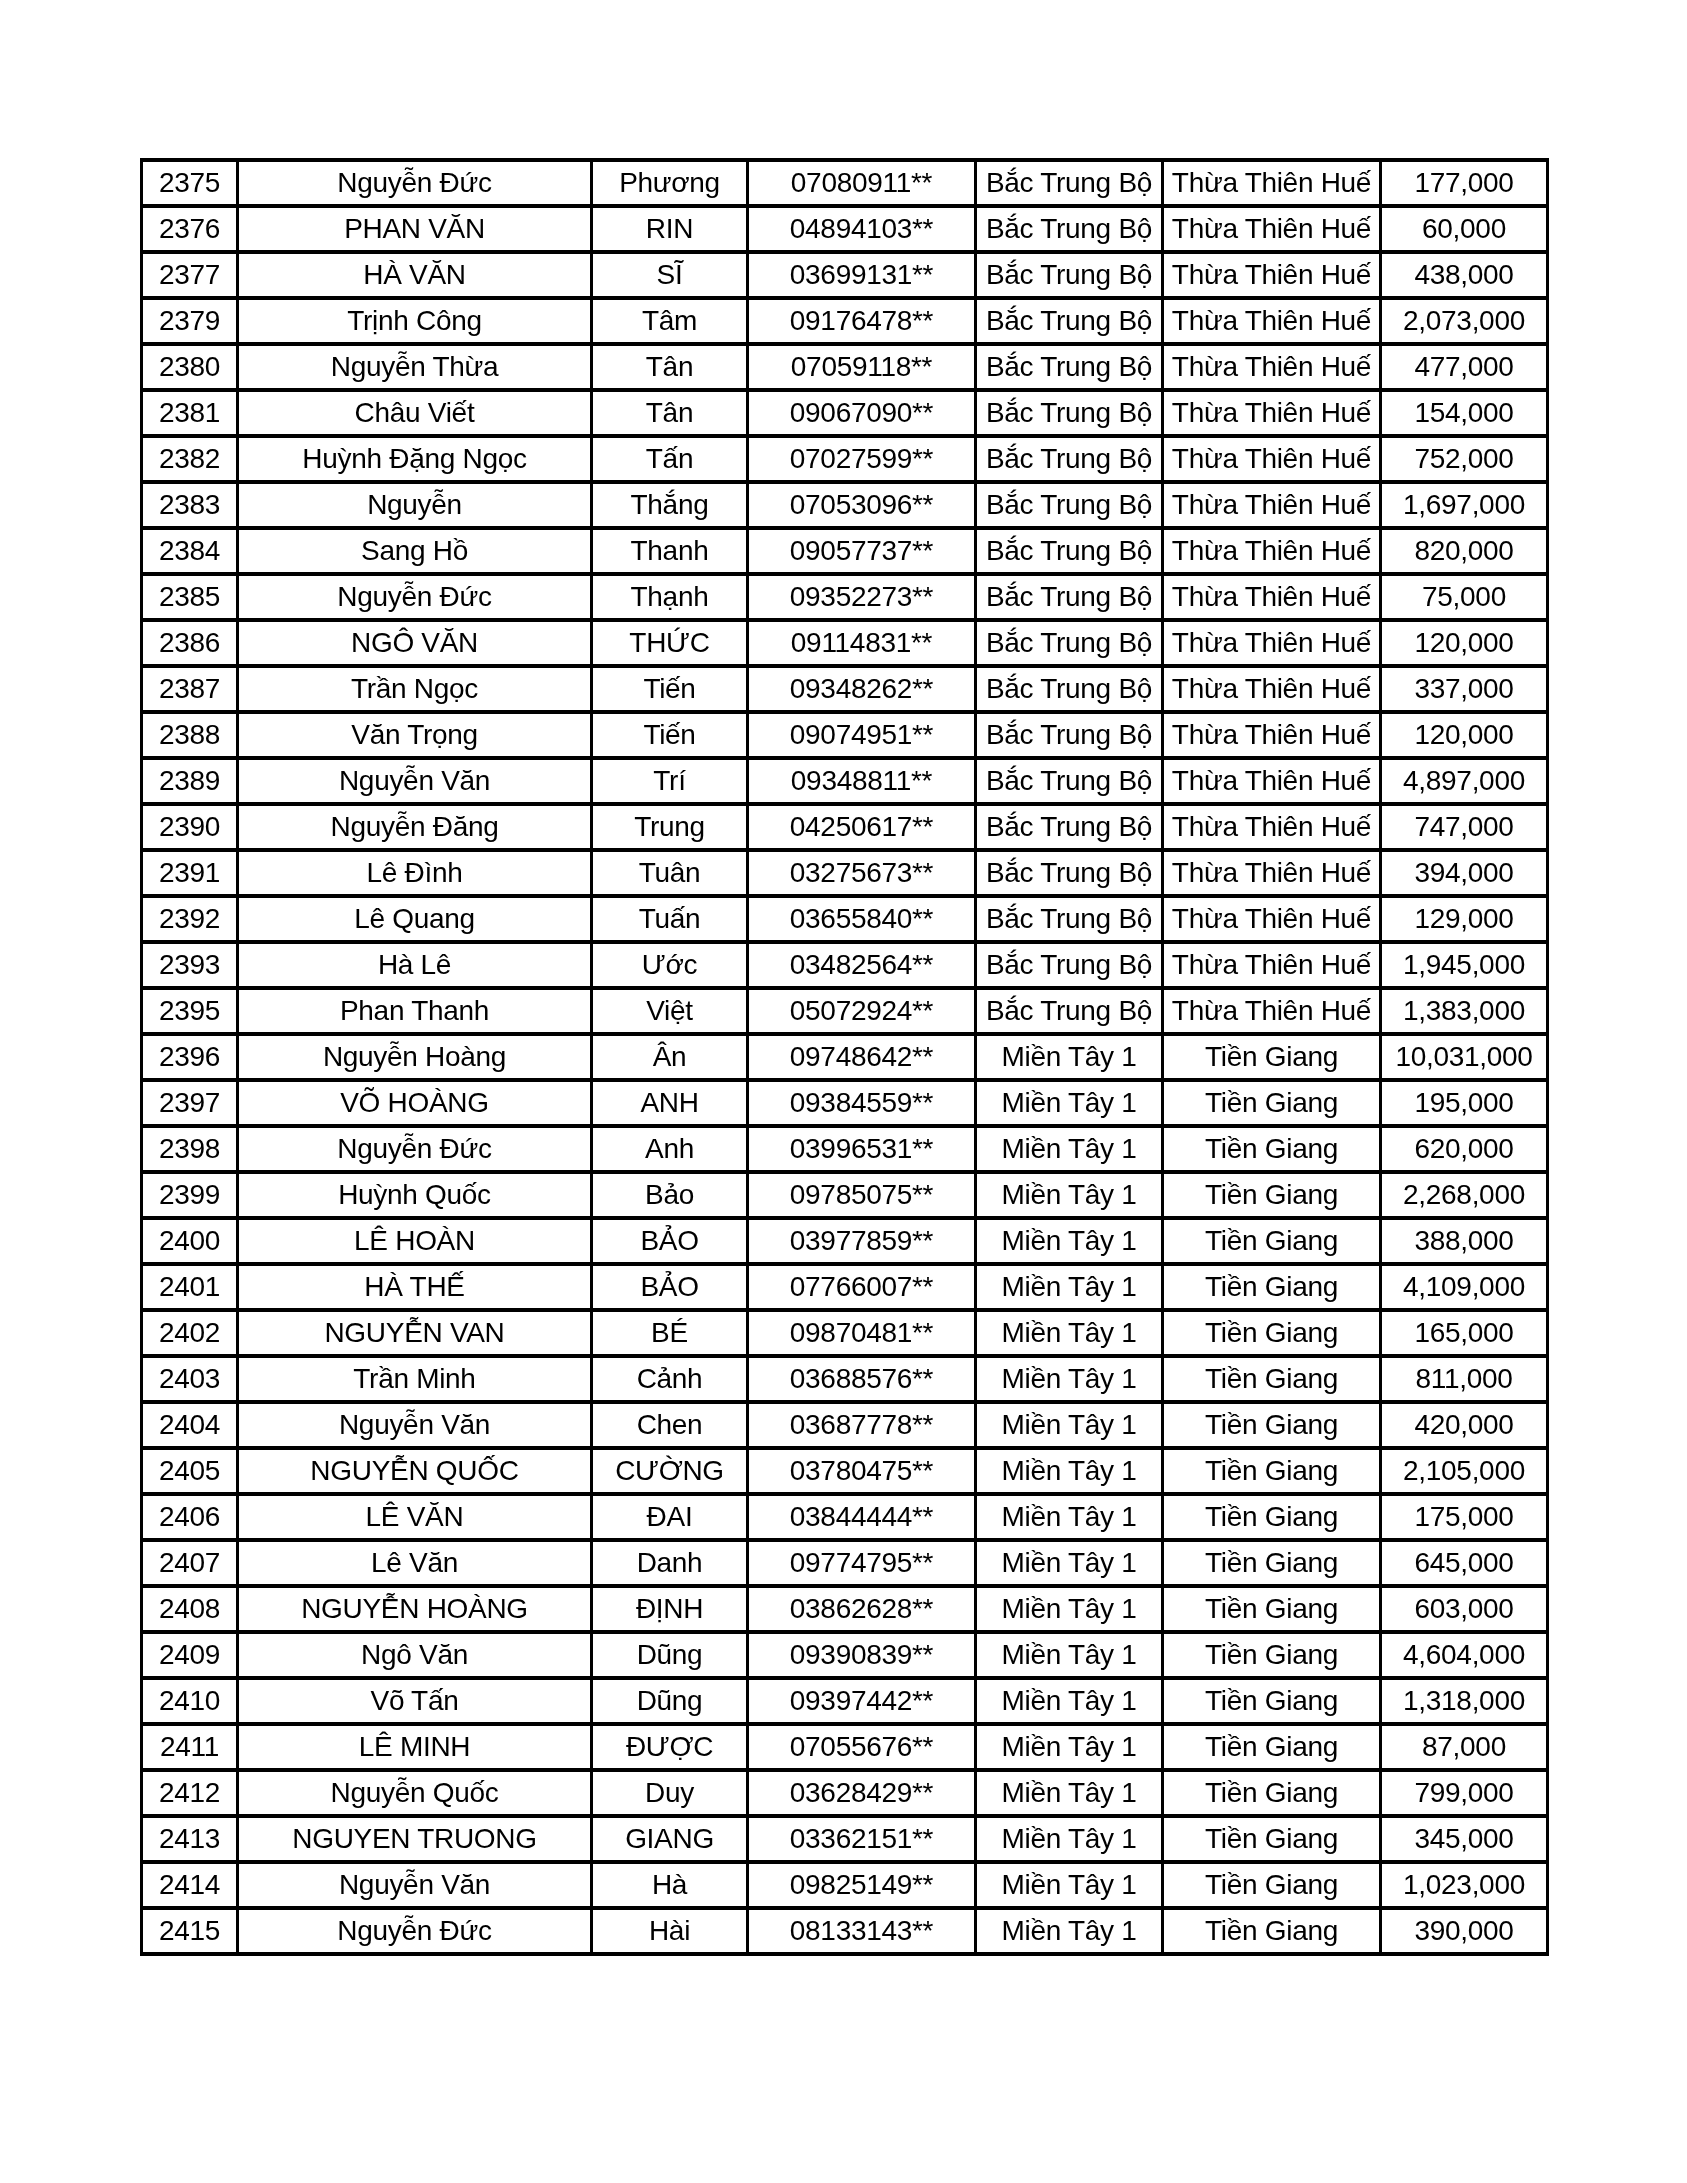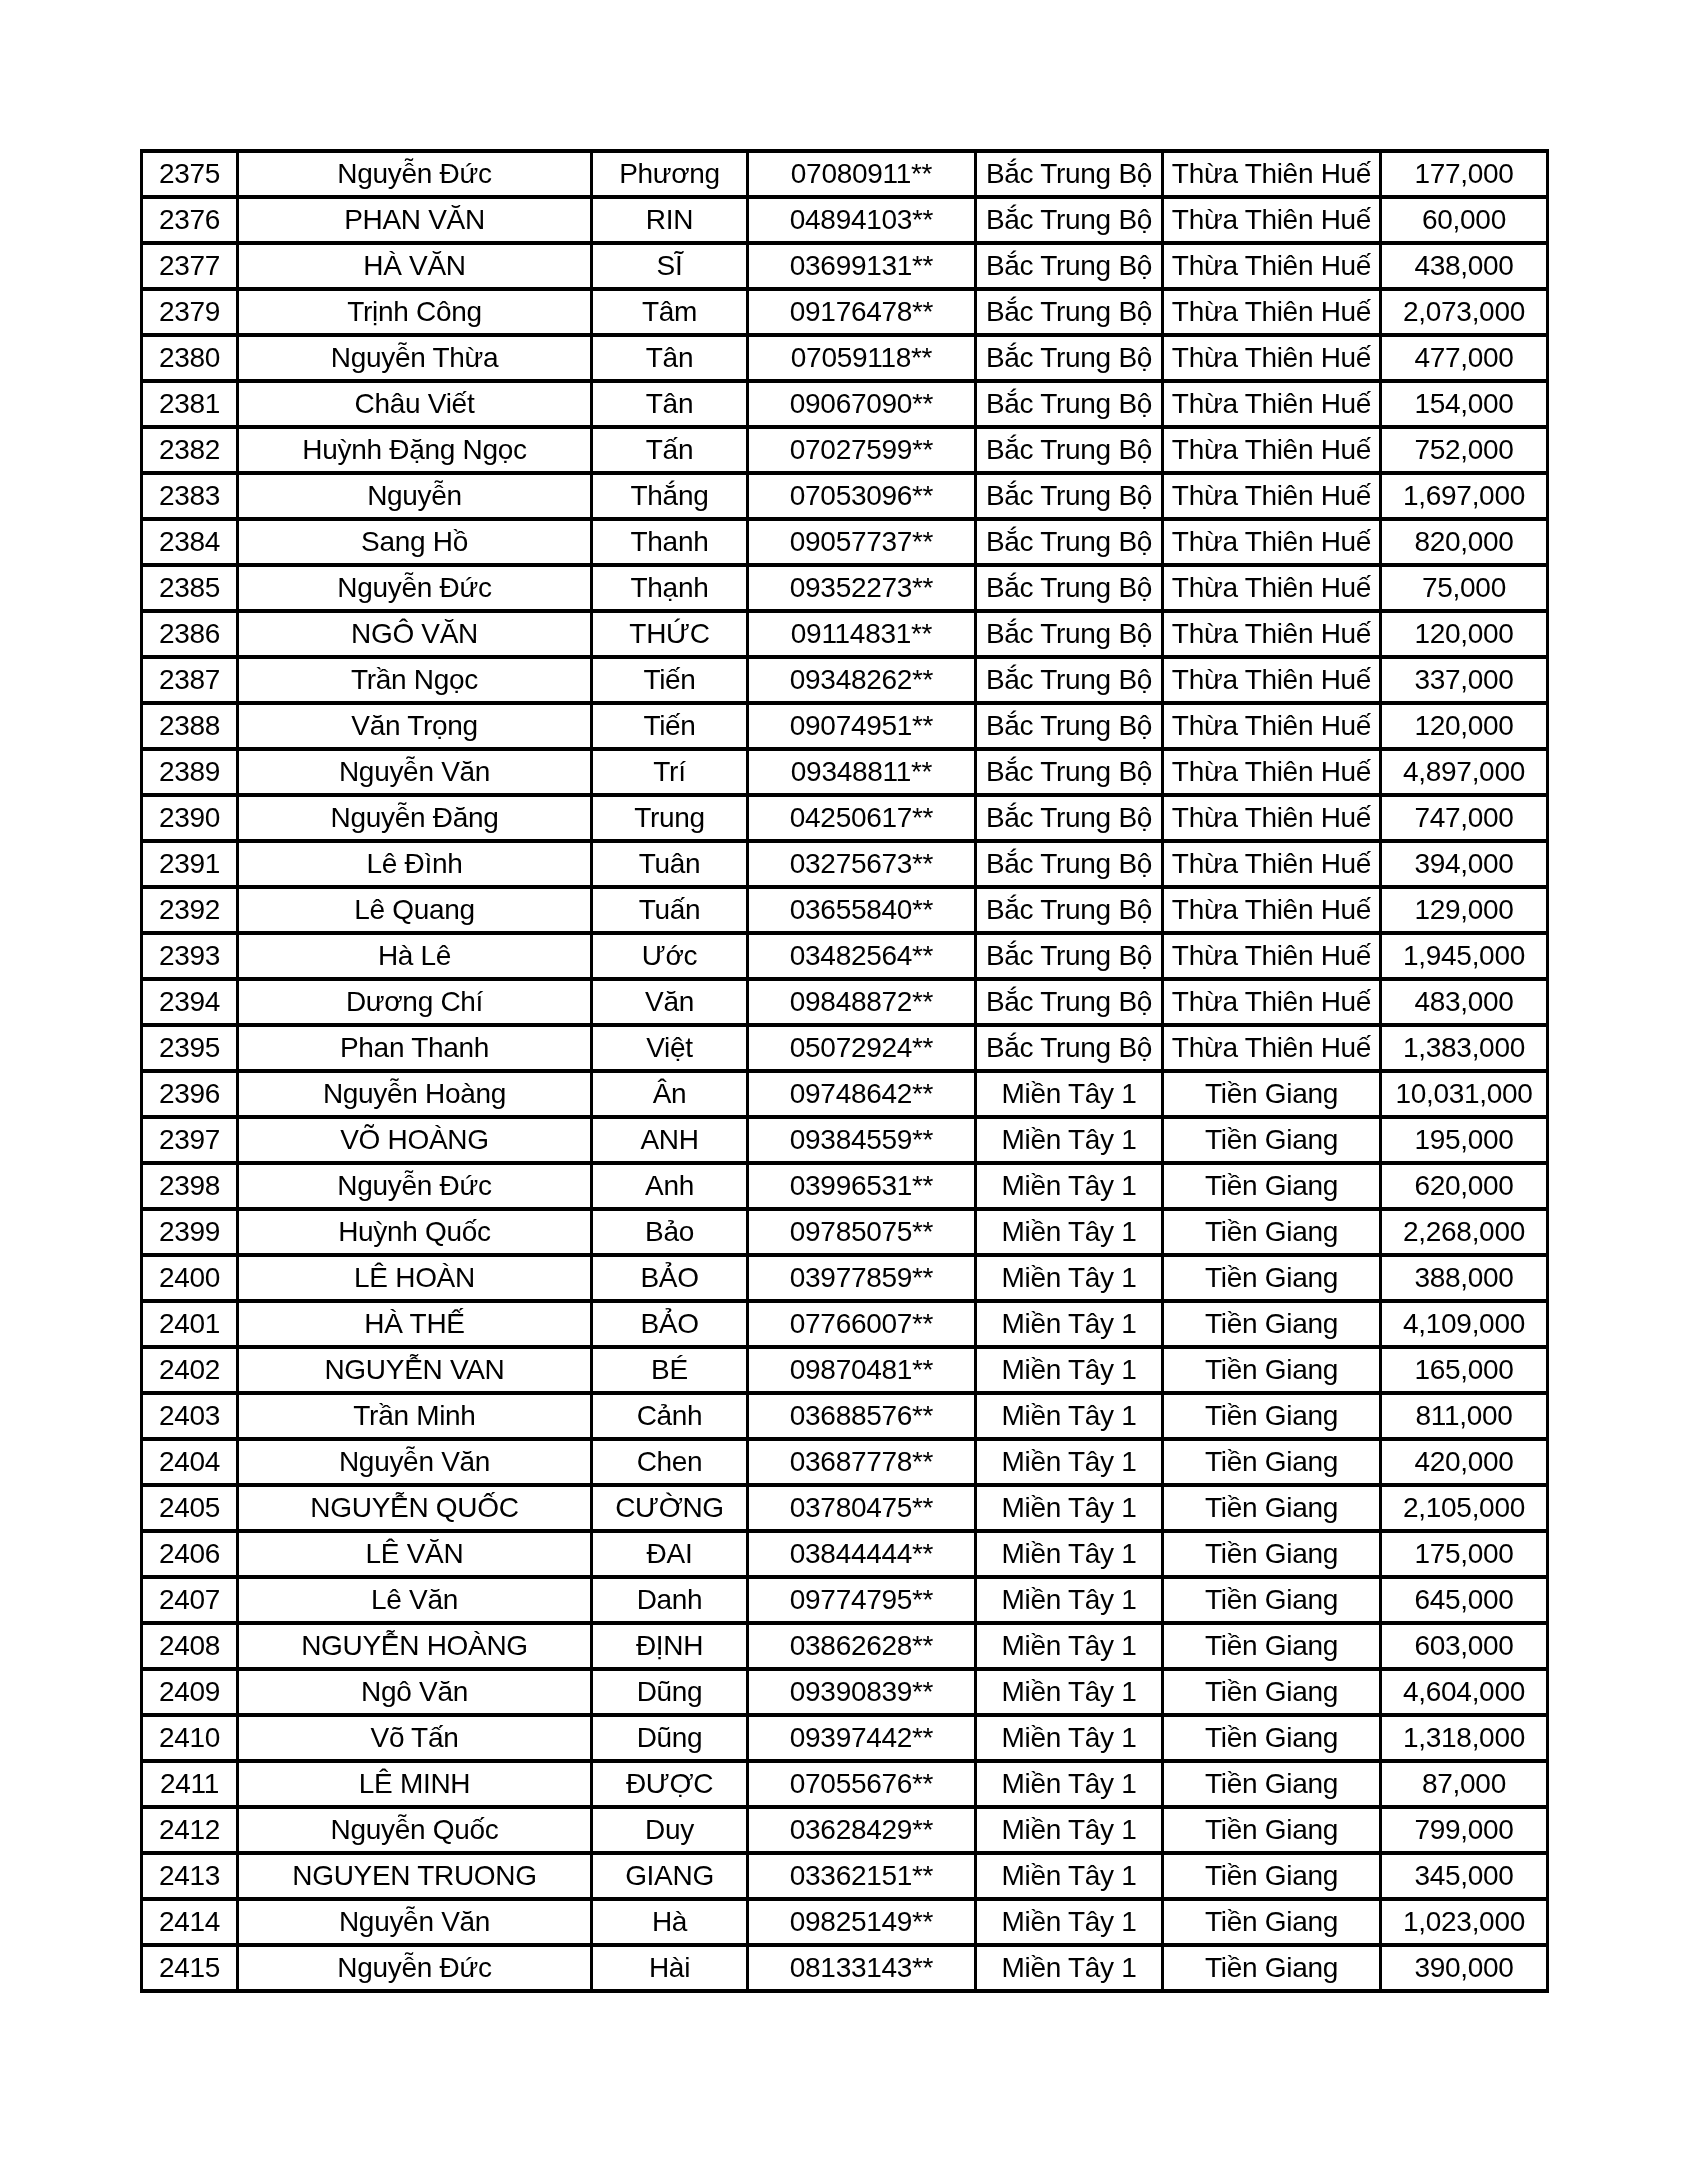--- a/index.html
+++ b/index.html
@@ -7,21 +7,21 @@
     width: 1687px;
     height: 2183px;
     background: #ffffff;
     position: relative;
     font-family: "Liberation Sans", "DejaVu Sans", sans-serif;
     color: #000000;
   }
   .sheet {
     position: absolute;
     left: 140px;
-    top: 149px;
+    top: 158px;
   }
   table.donor-table {
     border-collapse: collapse;
     table-layout: fixed;
     width: 1405px;
   }
   table.donor-table tr { height: 46px; }
   table.donor-table td {
     border: 3.3px solid #000000;
     border-top-width: 4.6px;
@@ -218,29 +218,20 @@
         <tr>
     <td class="c-id">2393</td>
     <td class="c-first">Hà Lê</td>
     <td class="c-last">Ước</td>
     <td class="c-phone">03482564**</td>
     <td class="c-region">Bắc Trung Bộ</td>
     <td class="c-province">Thừa Thiên Huế</td>
     <td class="c-amount">1,945,000</td>
   </tr>
         <tr>
-    <td class="c-id">2394</td>
-    <td class="c-first">Dương Chí</td>
-    <td class="c-last">Văn</td>
-    <td class="c-phone">09848872**</td>
-    <td class="c-region">Bắc Trung Bộ</td>
-    <td class="c-province">Thừa Thiên Huế</td>
-    <td class="c-amount">483,000</td>
-  </tr>
-        <tr>
     <td class="c-id">2395</td>
     <td class="c-first">Phan Thanh</td>
     <td class="c-last">Việt</td>
     <td class="c-phone">05072924**</td>
     <td class="c-region">Bắc Trung Bộ</td>
     <td class="c-province">Thừa Thiên Huế</td>
     <td class="c-amount">1,383,000</td>
   </tr>
         <tr>
     <td class="c-id">2396</td>

